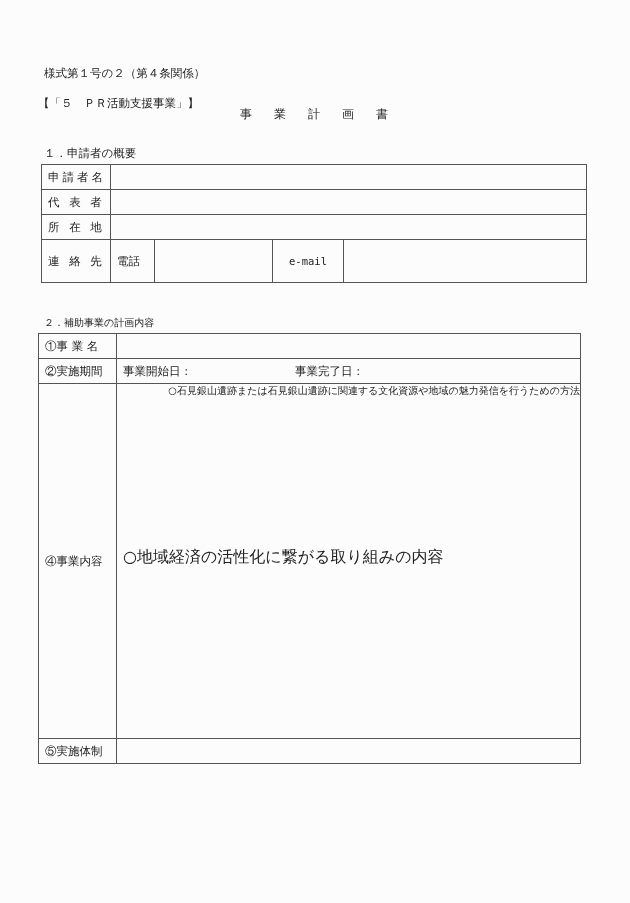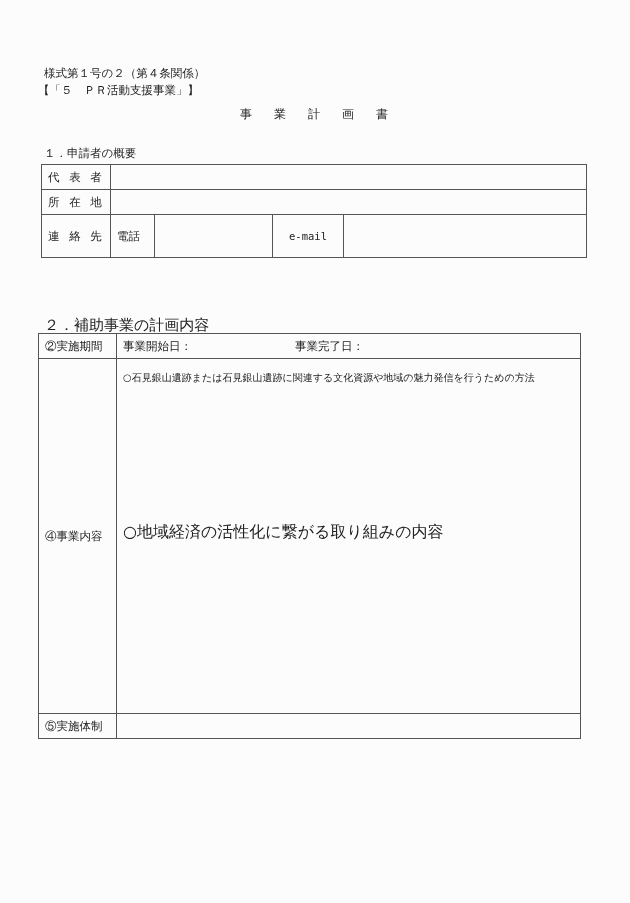--- a/index.html
+++ b/index.html
@@ -7,44 +7,44 @@
     width: 630px; height: 903px;
     background: #fcfcfc;
     font-family: "DejaVu Serif", "Liberation Serif", serif;
     color: #222;
     position: relative;
     overflow: hidden;
     font-size: 11px;
   }
   .abs { position: absolute; white-space: nowrap; }
   #form-no { left: 44px; top: 66px; font-size: 11.5px; }
-  #category { left: 38px; top: 83px; font-size: 11.5px; }
+  #category { left: 38px; top: 96px; font-size: 11.5px; }
   #doc-title { left: 240px; top: 106px; font-size: 12px; letter-spacing: 22px; }
   #sec1-heading { left: 44px; top: 146px; font-size: 11.5px; font-family: Liberation Mono, monospace; }
-  #sec2-heading { left: 44px; top: 316px; font-size: 15px; }
+  #sec2-heading { left: 44px; top: 316px; font-size: 10px; }
 
   table { border-collapse: collapse; position: absolute; table-layout: fixed; }
   td {
     border: 1px solid #555;
     padding: 0 0 0 6px;
     font-size: 11.5px;
     vertical-align: middle;
     white-space: nowrap;
     overflow: hidden;
   }
   #t1 { left: 41px; top: 164px; width: 545px; }
   #t1 td { height: 24px; }
   #t1 .lbl { letter-spacing: 3px; }
   #t1 .email { text-align: center; padding: 9px; font-family: "DejaVu Sans Mono", "Liberation Mono", monospace; font-size: 10.5px; }
 
   #t2 { left: 38px; top: 333px; width: 542px; }
   #t2 td { height: 24px; }
   #t2 .tall { height: 354px; vertical-align: top; }
   #t2 .tall-lbl { vertical-align: middle; }
-  .note { font-size: 10px; margin-top: 12px; }
+  .note { font-size: 10px; margin-top: 0; text-align: right; }
   .note2 { font-size: 16px; position: absolute; top: 163px; }
   .rel { position: relative; }
   .gap { display: inline-block; }
 </style>
 </head>
 <body>
 
 <div class="abs" id="form-no">様式第１号の２（第４条関係）</div>
 <div class="abs" id="category">【「５　ＰＲ活動支援事業」】</div>
 <div class="abs" id="doc-title">事業計画書</div>
@@ -53,20 +53,24 @@
 
 <table id="t1">
   <colgroup>
     <col style="width:69px">
       <col style="width:44px">
       <col style="width:118px">
       <col style="width:71px">
       <col style="width:243px">
   </colgroup>
   <tbody>
+      <tr>
+    <td class="lbl">申請者名</td>
+    <td colspan="4"></td>
+  </tr>
   <tr>
     <td class="lbl">代 表 者</td>
     <td colspan="4"></td>
   </tr>
   <tr>
     <td class="lbl">所 在 地</td>
     <td colspan="4"></td>
   </tr>
   <tr>
     <td class="lbl">連 絡 先</td>
@@ -79,20 +83,24 @@
   </table>
 
 <div class="abs" id="sec2-heading">２．補助事業の計画内容</div>
 
 <table id="t2">
   <colgroup>
       <col style="width:78px">
       <col style="width:464px">
     </colgroup>
   <tbody>
+      <tr>
+    <td>①事 業 名</td>
+    <td></td>
+  </tr>
   <tr>
     <td>②実施期間</td>
     <td>
       <span>事業開始日：</span><span class="gap" style="width:103px"></span><span>事業完了日：</span>
     </td>
   </tr>
   <tr>
     <td class="tall tall-lbl">④事業内容</td>
     <td class="tall rel">
       <div class="note">○石見銀山遺跡または石見銀山遺跡に関連する文化資源や地域の魅力発信を行うための方法</div>

